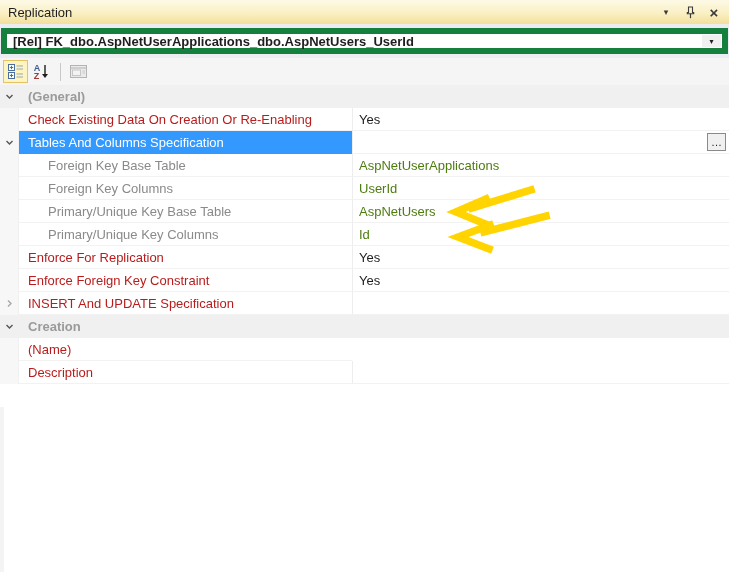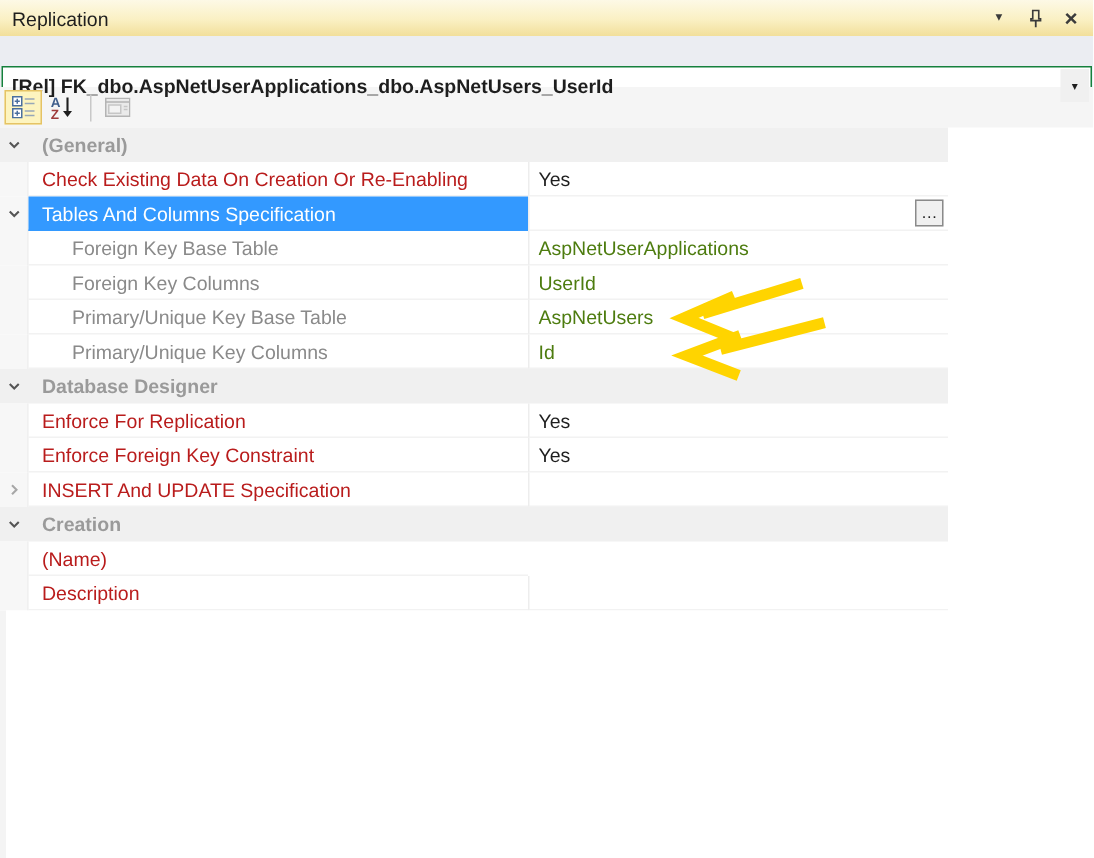--- a/index.html
+++ b/index.html
@@ -23,22 +23,22 @@
     width:18px; height:18px; display:flex; align-items:center; justify-content:center;
     color:#3b3b3b; cursor:default; margin-left:6px;
   }
   .glyph { font-family:"DejaVu Sans", sans-serif; }
   .tb-dropdown { font-size:9px; }
   .tb-close { font-size:15px; font-weight:bold; line-height:1; }
 
   
   .combo-strip { height:34px; background:#ebedf2; padding:4px 1px; }
   .combobox {
-    height:26px; background:#ffffff; border:1px solid #15803d;
-    display:flex; align-items:center;margin-top:16px;
+    height:26px; background:#ffffff; border:6px solid #15803d;
+    display:flex; align-items:center;
   }
   .combo-text {
     flex:1; padding-left:6px; font-weight:bold; font-size:13px;
     white-space:nowrap; overflow:hidden;
   }
   .combo-arrow-btn {
     width:19px; align-self:stretch; margin:1px; background:#f0f0f0;
     display:flex; align-items:center; justify-content:center;
     font-size:8px; color:#1e1e1e;
   }
@@ -54,21 +54,21 @@
   }
   .tool-btn.selected { background:#fdf4bf; border-color:#e5c365; }
   .tool-btn.disabled { opacity:.9; }
   .tool-sep { width:1px; height:18px; background:#c8c8c8; margin:0 5px; }
   .az { display:flex; flex-direction:column; line-height:8px; font-size:9px; font-weight:bold; margin-right:1px; }
   .az .a { color:#3f5e8c; }
   .az .z { color:#9e3a3a; }
 
   
   .grid { position:relative; }
-  .grid-row { display:flex; height:23px; width:632px; }
+  .grid-row { display:flex; height:23px; width:729px; }
   .gutter {
     flex:0 0 19px; display:flex; align-items:center; justify-content:center;
     background:#f7f7f7; border-right:1px solid #f0f0f0;
   }
   .grid-row.category { background:#f0f0f0; }
   .grid-row.category .gutter { background:transparent; border-right:none; }
   .cat-label {
     flex:1; display:flex; align-items:center; padding-left:9px;
     font-weight:bold; color:#9a9a9a;
   }
@@ -217,28 +217,20 @@
           <span class="val-text">AspNetUsers</span>
         </div>
       </div>
       <div class="grid-row subproperty">
         <div class="gutter"></div>
         <div class="cell-label">Primary/Unique Key Columns</div>
         <div class="cell-value">
           <span class="val-text">Id</span>
         </div>
       </div>
-      <div class="grid-row category">
-        <div class="gutter">
-          <svg class="chev" width="9" height="9" viewBox="0 0 9 9">
-            <polyline points="1.5,3 4.5,6 7.5,3" fill="none" stroke="#565656" stroke-width="1.4"></polyline>
-          </svg>
-        </div>
-        <div class="cat-label">Database Designer</div>
-      </div>
       <div class="grid-row property">
         <div class="gutter"></div>
         <div class="cell-label">Enforce For Replication</div>
         <div class="cell-value">
           <span class="val-text">Yes</span>
         </div>
       </div>
       <div class="grid-row property">
         <div class="gutter"></div>
         <div class="cell-label">Enforce Foreign Key Constraint</div>

